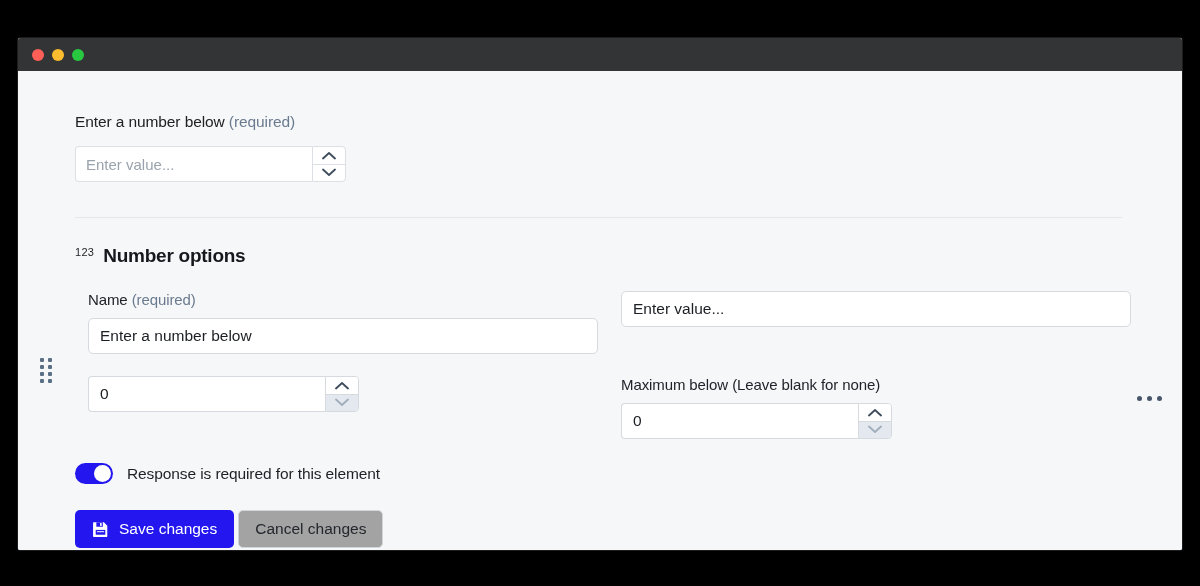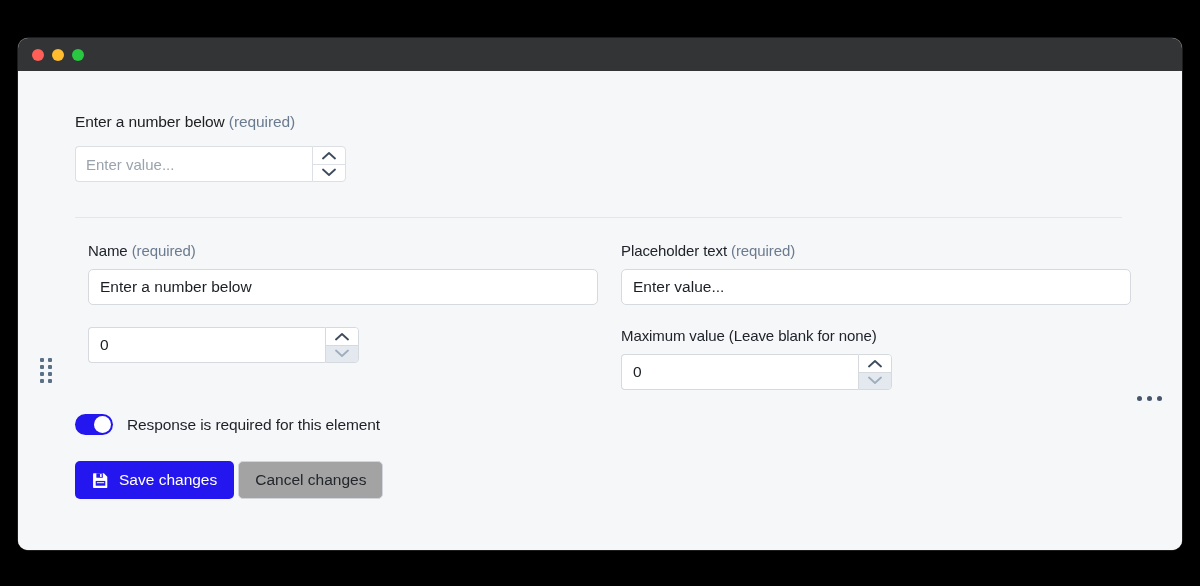--- a/index.html
+++ b/index.html
@@ -9,21 +9,21 @@
     background: #000000;
     font-family: "Liberation Sans", sans-serif;
     overflow: hidden;
   }
 
   
   .window {
     position: absolute;
     left: 18px; top: 38px;
     width: 1164px; height: 512px;
-    border-radius: 10px;
+    border-radius: 2px;
     overflow: hidden;
     background: #f6f7f9;
     box-shadow: 0 0 0 0.5px #3a3a3a;
   }
   .titlebar {
     height: 33px;
     background: #333436;
     display: flex;
     align-items: center;
     padding-left: 14px;
@@ -325,35 +325,35 @@
           <div class="half down">
             <svg class="chev" width="14" height="9" viewBox="0 0 14 9">
               <path d="M1 1.5 L7 7 L13 1.5" fill="none" stroke="#3d4b5c" stroke-width="1.8" stroke-linecap="round" stroke-linejoin="round"></path>
             </svg>
           </div>
         </div>
       </div>
 
       <div class="divider"></div>
 
+      <div class="sect-head">
+        <span class="ico123">123</span>
+        <span class="sect-title">Number options</span>
+      </div>
 
       <div class="grid">
         <div>
           <div class="field-label">
             <span>Name</span>
             <span class="req">(required)</span>
           </div>
           <div class="text-input" placeholder="Name">Enter a number below</div>
         </div>
 
         <div>
-          <div class="field-label">
-            <span>Placeholder text</span>
-            <span class="req">(required)</span>
-          </div>
           <div class="text-input" placeholder="Placeholder text">Enter value...</div>
         </div>
       </div>
 
       <div class="grid row2">
         <div>
           <div class="num-wrap">
             <div class="num-input">0</div>
             <div class="spin2">
               <div class="half up">
@@ -364,21 +364,21 @@
               <div class="half down">
                 <svg width="14" height="9" viewBox="0 0 14 9">
                   <path d="M1 1.5 L7 7 L13 1.5" fill="none" stroke="#9fadbd" stroke-width="1.8" stroke-linecap="round" stroke-linejoin="round"></path>
                 </svg>
               </div>
             </div>
           </div>
         </div>
 
         <div>
-          <div class="field-label">Maximum value (Leave blank for none)</div>
+          <div class="field-label">Maximum below (Leave blank for none)</div>
           <div class="num-wrap">
             <div class="num-input">0</div>
             <div class="spin2">
               <div class="half up">
                 <svg width="14" height="9" viewBox="0 0 14 9">
                   <path d="M1 7.5 L7 2 L13 7.5" fill="none" stroke="#3d4b5c" stroke-width="1.8" stroke-linecap="round" stroke-linejoin="round"></path>
                 </svg>
               </div>
               <div class="half down">
                 <svg width="14" height="9" viewBox="0 0 14 9">

